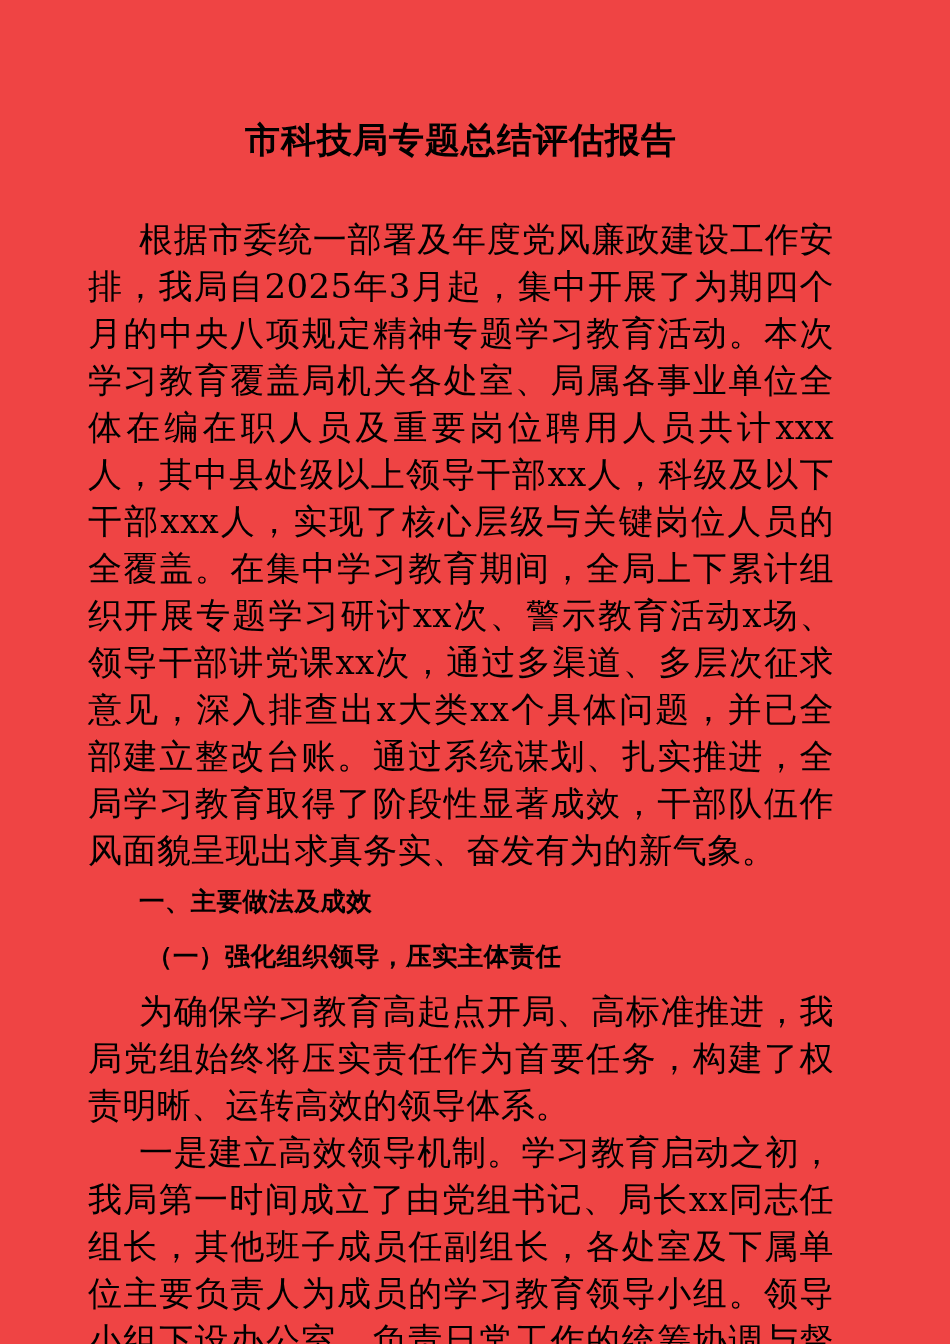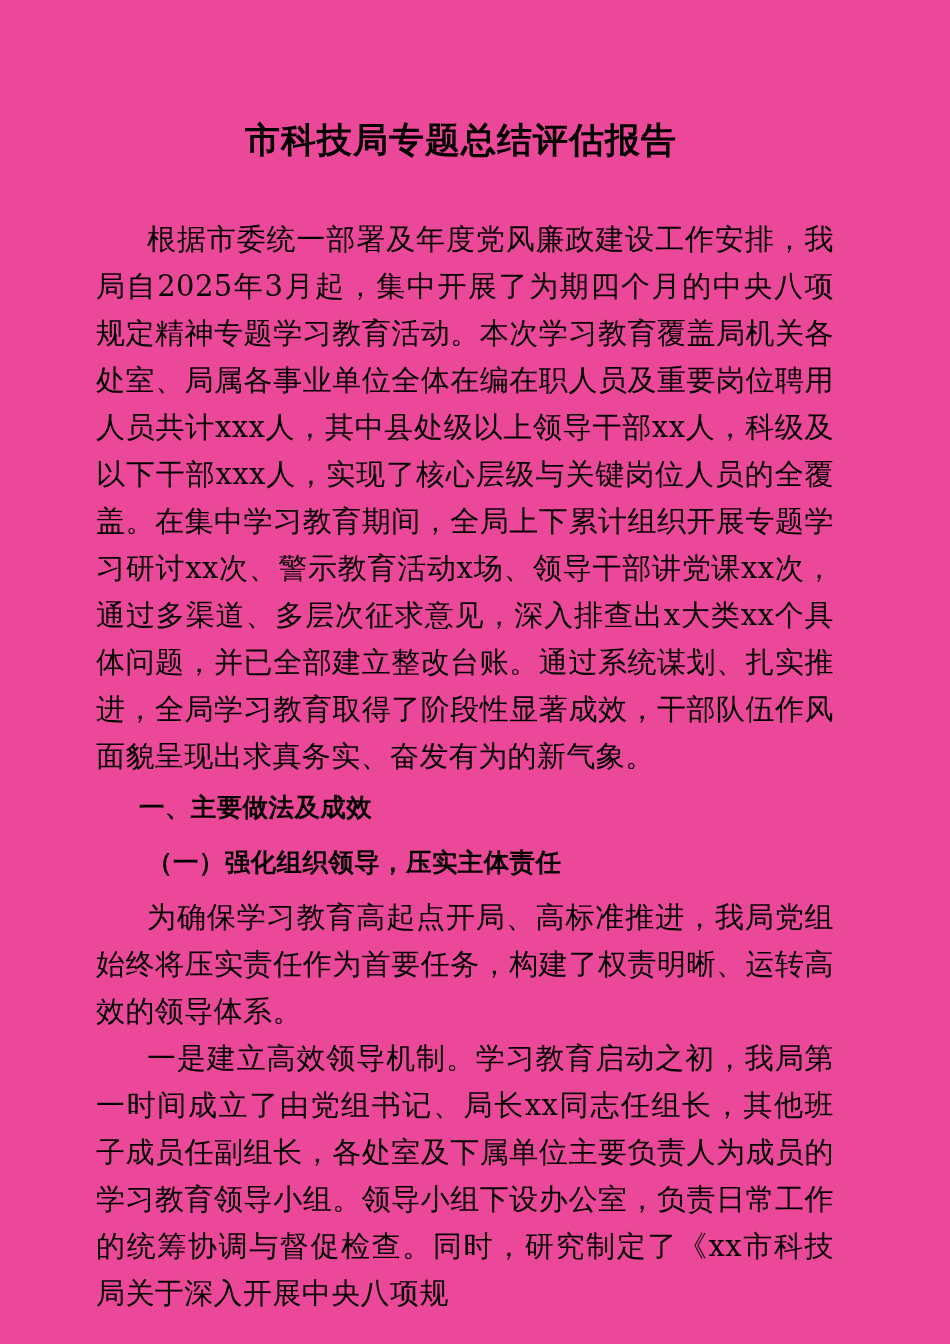--- a/index.html
+++ b/index.html
@@ -3,43 +3,43 @@
 <meta charset="utf-8">
 <style>
   html, body {
     margin: 0;
     padding: 0;
     background: #ffffff;
   }
   .page {
     width: 950px;
     height: 1344px;
-    background: #ec4899;
+    background: #ef4444;
     position: relative;
     box-sizing: border-box;
     padding: 118px 116px 40px 88px;
     font-family: "DejaVu Serif", "Liberation Serif", serif;
     color: #000000;
     overflow: hidden;
   }
   .doc-title {
     font-family: "DejaVu Sans", "Liberation Sans", sans-serif;
     font-size: 35px;
     font-weight: bold;
     text-align: center;
     letter-spacing: 1px;
     margin: 0 0 52px 0;
     line-height: 1.3;
   }
   .para {
-    font-size: 29px;
+    font-size: 34px;
     line-height: 47px;
     text-align: justify;
     text-justify: inter-ideograph;
-    margin: 0 0 2px 8px;
+    margin: 0 0 2px 0;
     text-indent: 51px;
     letter-spacing: 0.4px;
   }
   .heading1 {
     font-family: "DejaVu Sans", "Liberation Sans", sans-serif;
     font-size: 25.5px;
     font-weight: bold;
     line-height: 47px;
     margin: 4px 0 0 0;
     text-indent: 51px;

